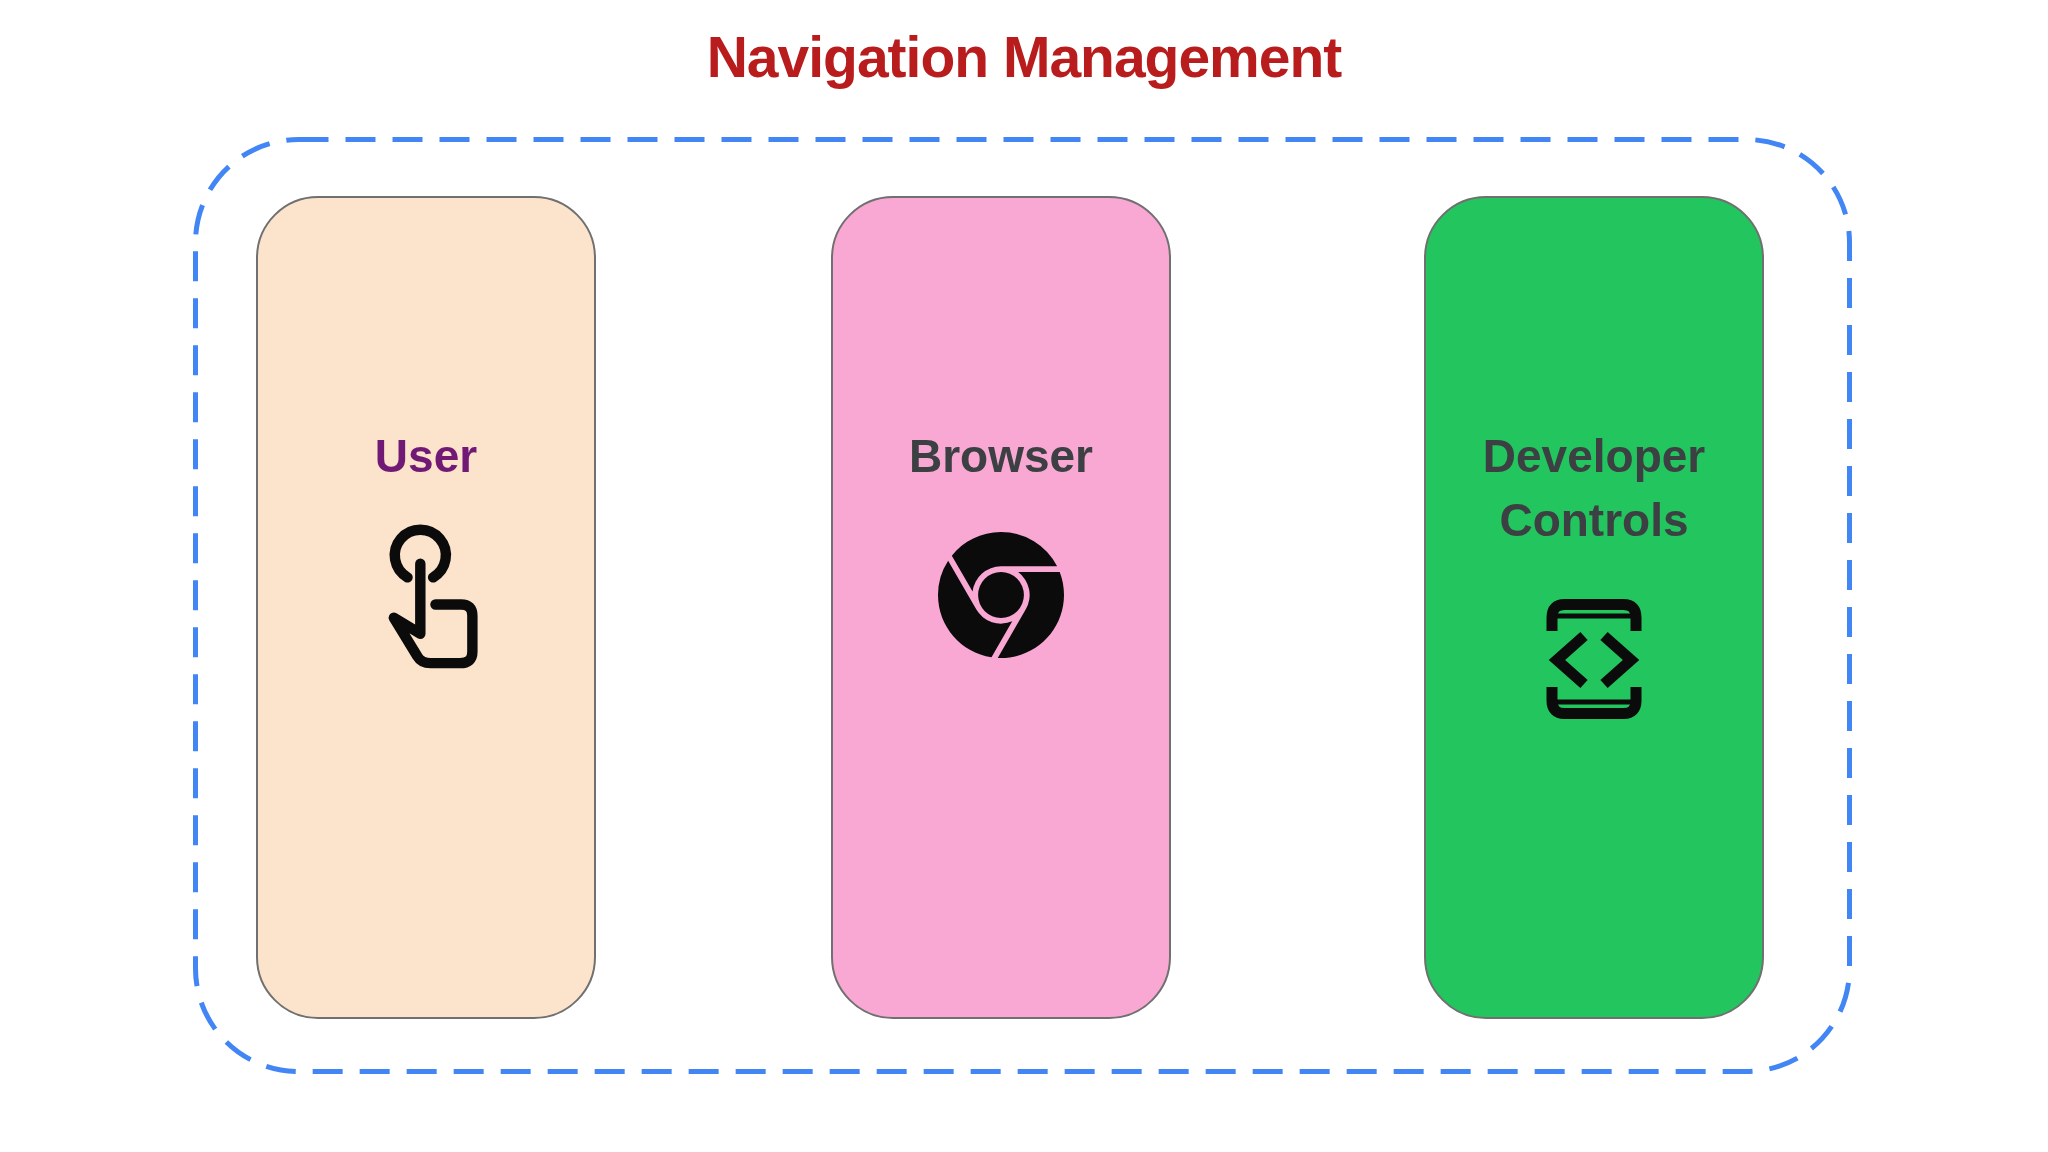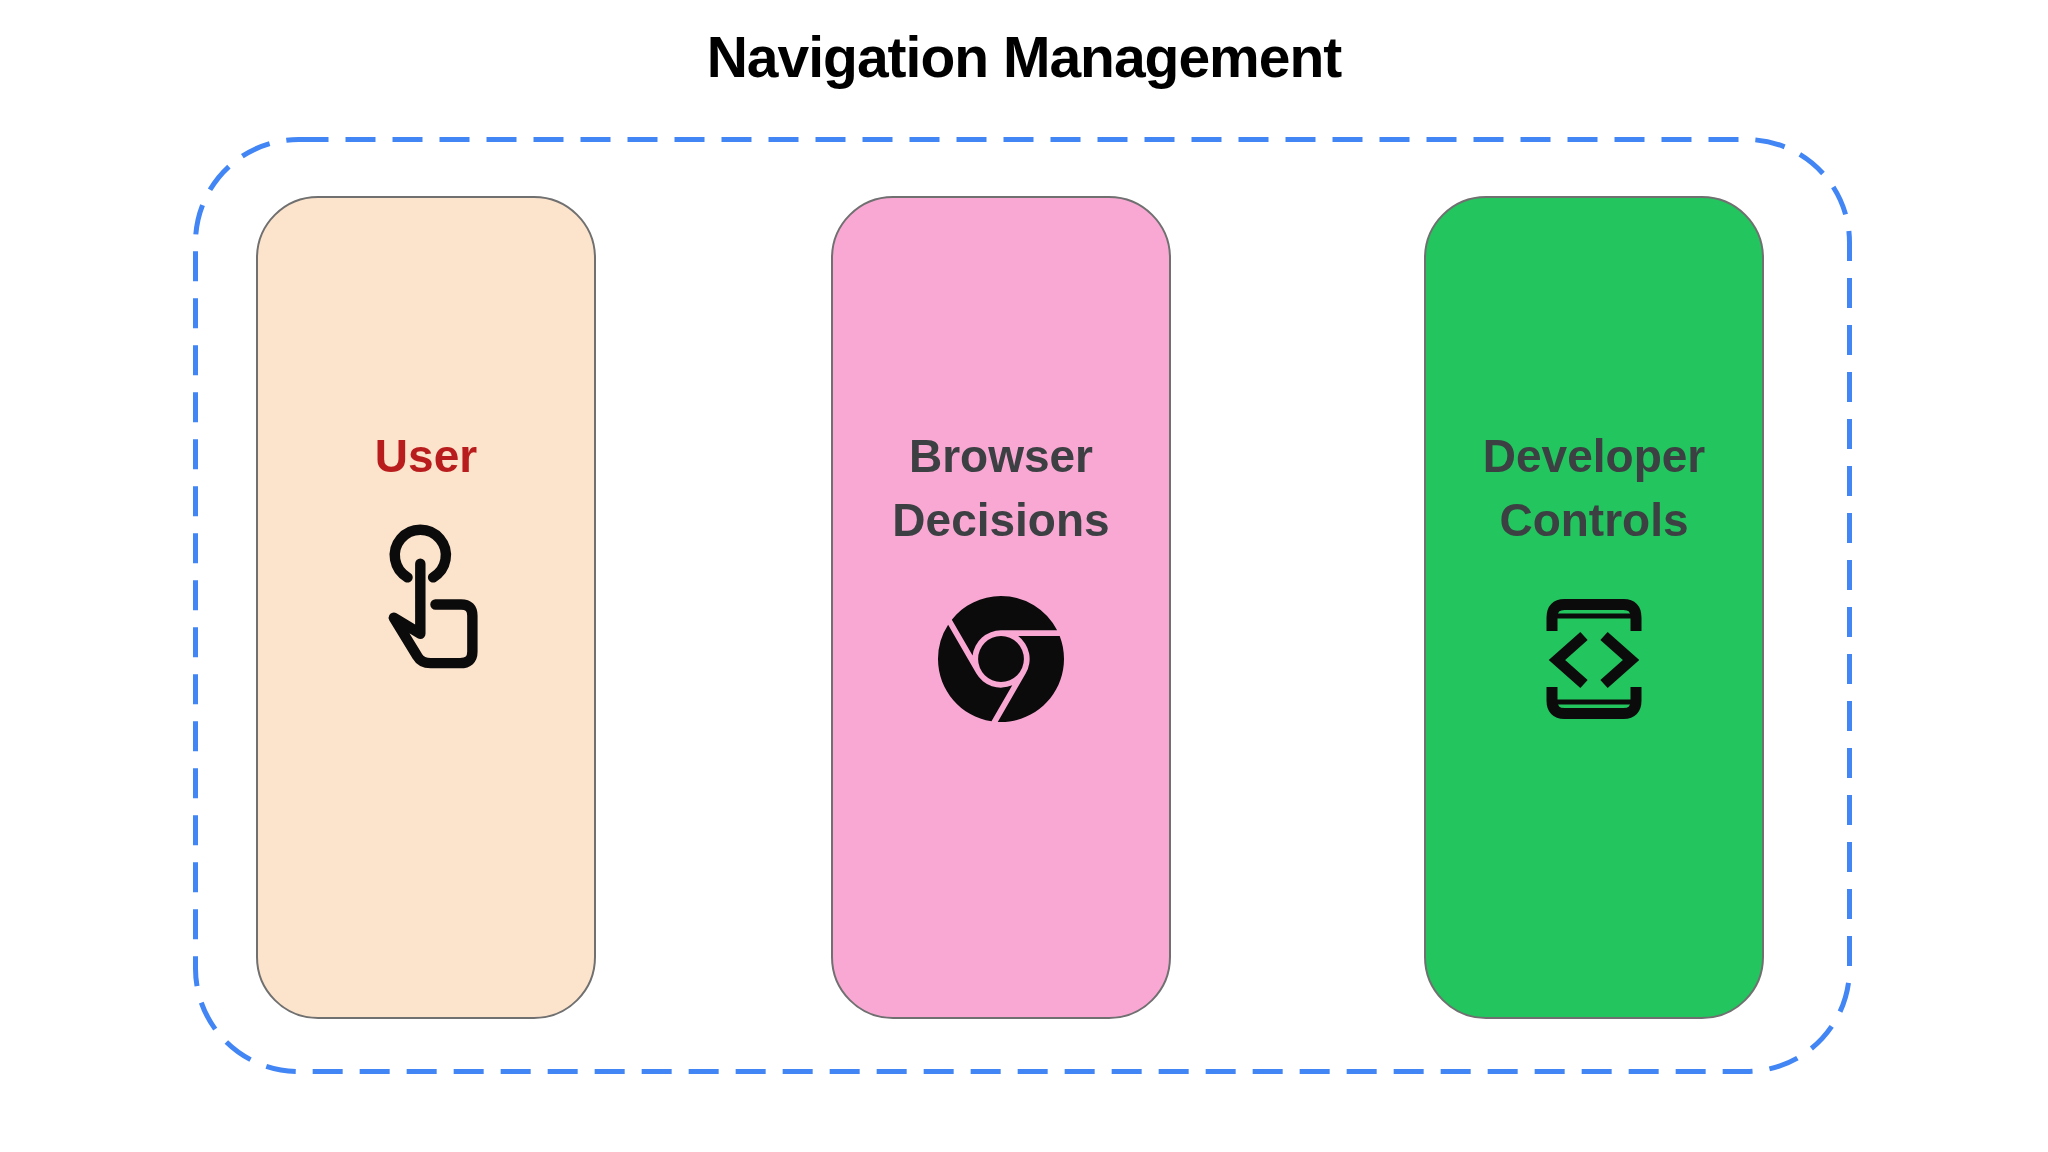--- a/index.html
+++ b/index.html
@@ -24,42 +24,41 @@
   .card-label{
     font-size:46px;font-weight:700;text-align:center;line-height:64px;
   }
   .icon-wrap{
     margin-top:32px;height:150px;display:flex;align-items:center;justify-content:center;
   }
 </style>
 </head>
 <body>
 
-<div class="title" style="color: #000000;">Navigation Management</div>
+<div class="title" style="color: #b91c1c;">Navigation Management</div>
 
 <svg class="boundary" width="1659" height="937" viewBox="0 0 1659 937">
   <rect x="2.5" y="2.5" width="1654" height="932" rx="103" fill="none" stroke-width="5" stroke-dasharray="30 17" stroke="#4285F4"></rect>
 </svg>
 
 <div class="card c1" style="background: rgb(252, 227, 204);">
-  <div class="card-label" style="color: #b91c1c;">
+  <div class="card-label" style="color: #701a75;">
     <div>User</div>
   </div>
   <div class="icon-wrap" style="color: rgb(11, 11, 11);">
     <svg width="106" height="148" viewBox="0 0 112 156" fill="none">
       <path d="M63.5 59.4 A27 27 0 1 0 36.5 59.4" stroke="currentColor" stroke-width="11" stroke-linecap="round" fill="none"></path>
       <path d="M50 45 L50 119 L22 102 L47 143 Q51 150 61 150 L92 150 Q105 150 105 138 L105 100 Q105 88 93 88 L66 88" stroke="currentColor" stroke-width="11" stroke-linecap="round" stroke-linejoin="round" fill="none"></path>
     </svg>
   </div>
 </div>
 
 <div class="card c2" style="background: #f9a8d4;">
   <div class="card-label" style="color: rgb(60, 64, 67);">
     <div>Browser</div>
-    <div>Decisions</div>
   </div>
   <div class="icon-wrap" style="color: rgb(11, 11, 11);">
     <svg width="126" height="126" viewBox="0 0 24 24">
       <path fill="currentColor" d="M12 0C8.21 0 4.831 1.757 2.632 4.501l3.953 6.848A5.454 5.454 0 0 1 12 6.545h10.691A12 12 0 0 0 12 0zM1.931 5.47A11.943 11.943 0 0 0 0 12c0 6.012 4.42 10.991 10.189 11.864l3.953-6.847a5.45 5.45 0 0 1-6.865-2.29zm13.342 2.166a5.446 5.446 0 0 1 1.45 7.09l.002.001h-.002l-5.344 9.257c.206.01.413.016.621.016 6.627 0 12-5.373 12-12 0-1.54-.29-3.011-.818-4.364zM12 16.364a4.364 4.364 0 1 1 0-8.728 4.364 4.364 0 0 1 0 8.728Z"></path>
     </svg>
   </div>
 </div>
 
 <div class="card c3" style="background: #22c55e;">
   <div class="card-label" style="color: rgb(60, 64, 67);">

